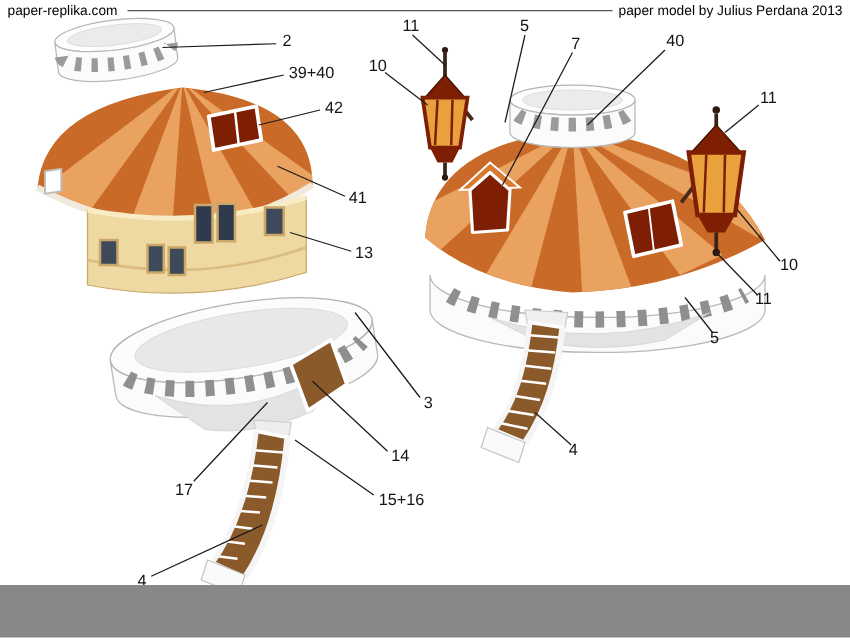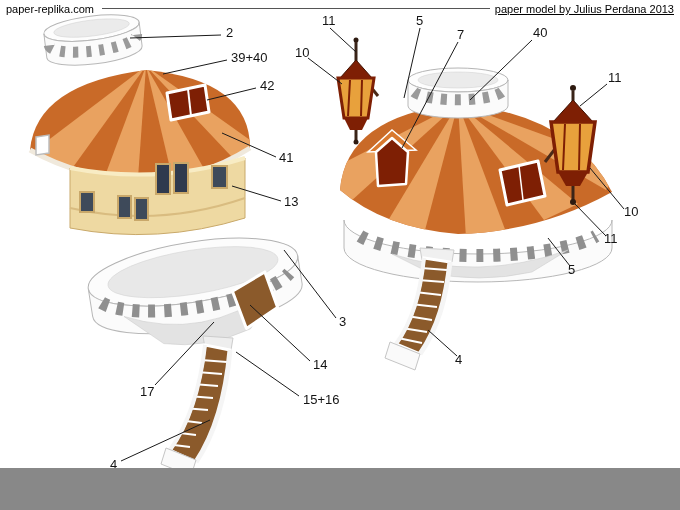--- a/index.html
+++ b/index.html
@@ -2,21 +2,21 @@
 <html><head>
 <meta charset="utf-8">
 <style>
   html,body{margin:0;padding:0;background:#888;}
   .stage{
     position:relative;width:680px;height:468px;background:#ffffff;
     font-family:"Liberation Sans",sans-serif;overflow:hidden;margin:0 auto;
   }
   .hdr{position:absolute;top:3px;font-size:11px;color:#000;white-space:nowrap;}
   .hdr-left{left:6px;}
-  .hdr-right{right:6px;text-decoration:underline;}
+  .hdr-right{right:6px;}
   .hdr-rule{position:absolute;top:8px;left:102px;width:388px;height:1px;background:#555;}
   svg{position:absolute;left:0;top:0;}
   svg text{font-family:"Liberation Sans",sans-serif;font-size:13px;fill:#141414;}
   .leader{stroke:#1a1a1a;stroke-width:1;}
 </style>
 </head>
 <body>
 
 <div class="stage">
 

